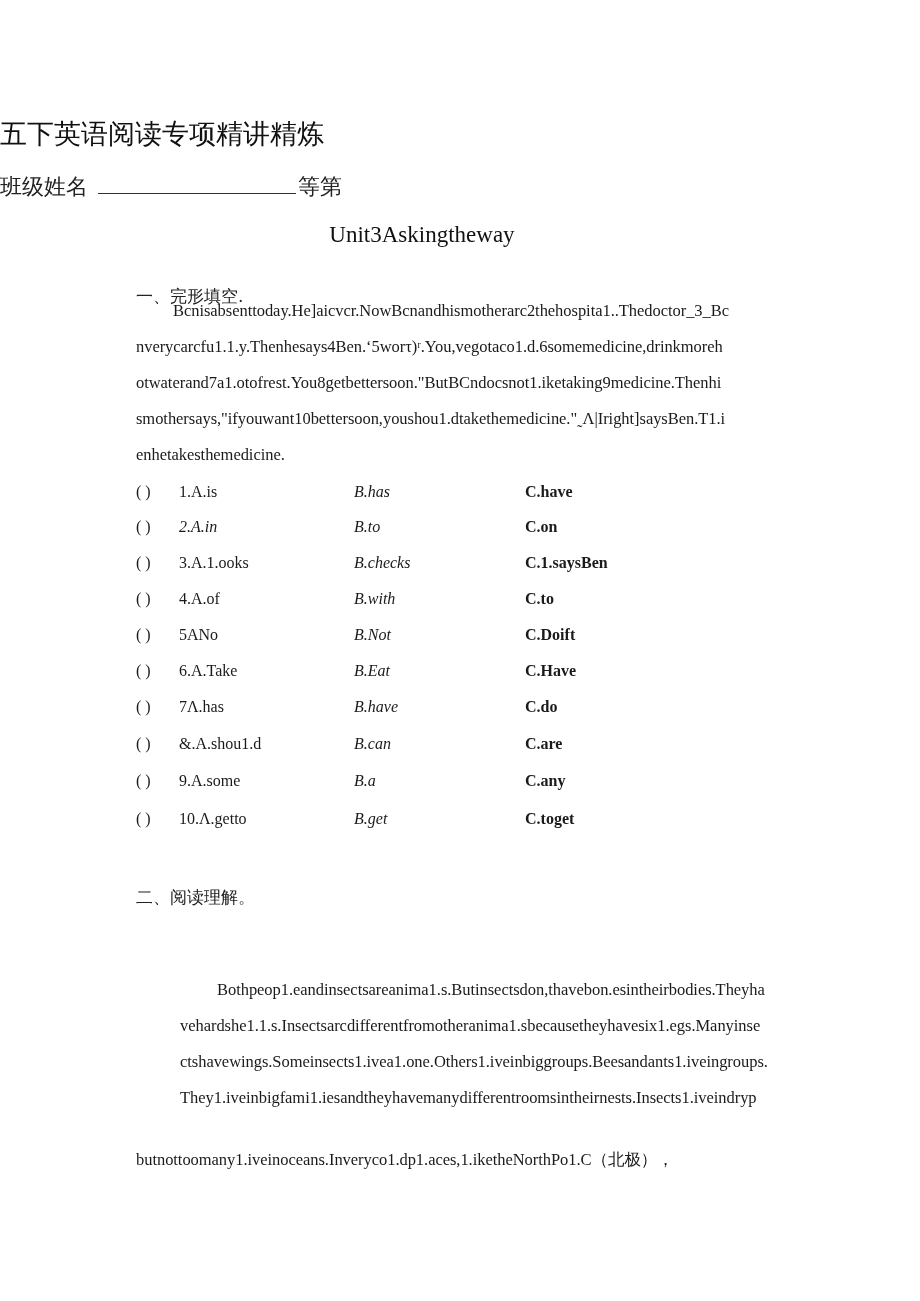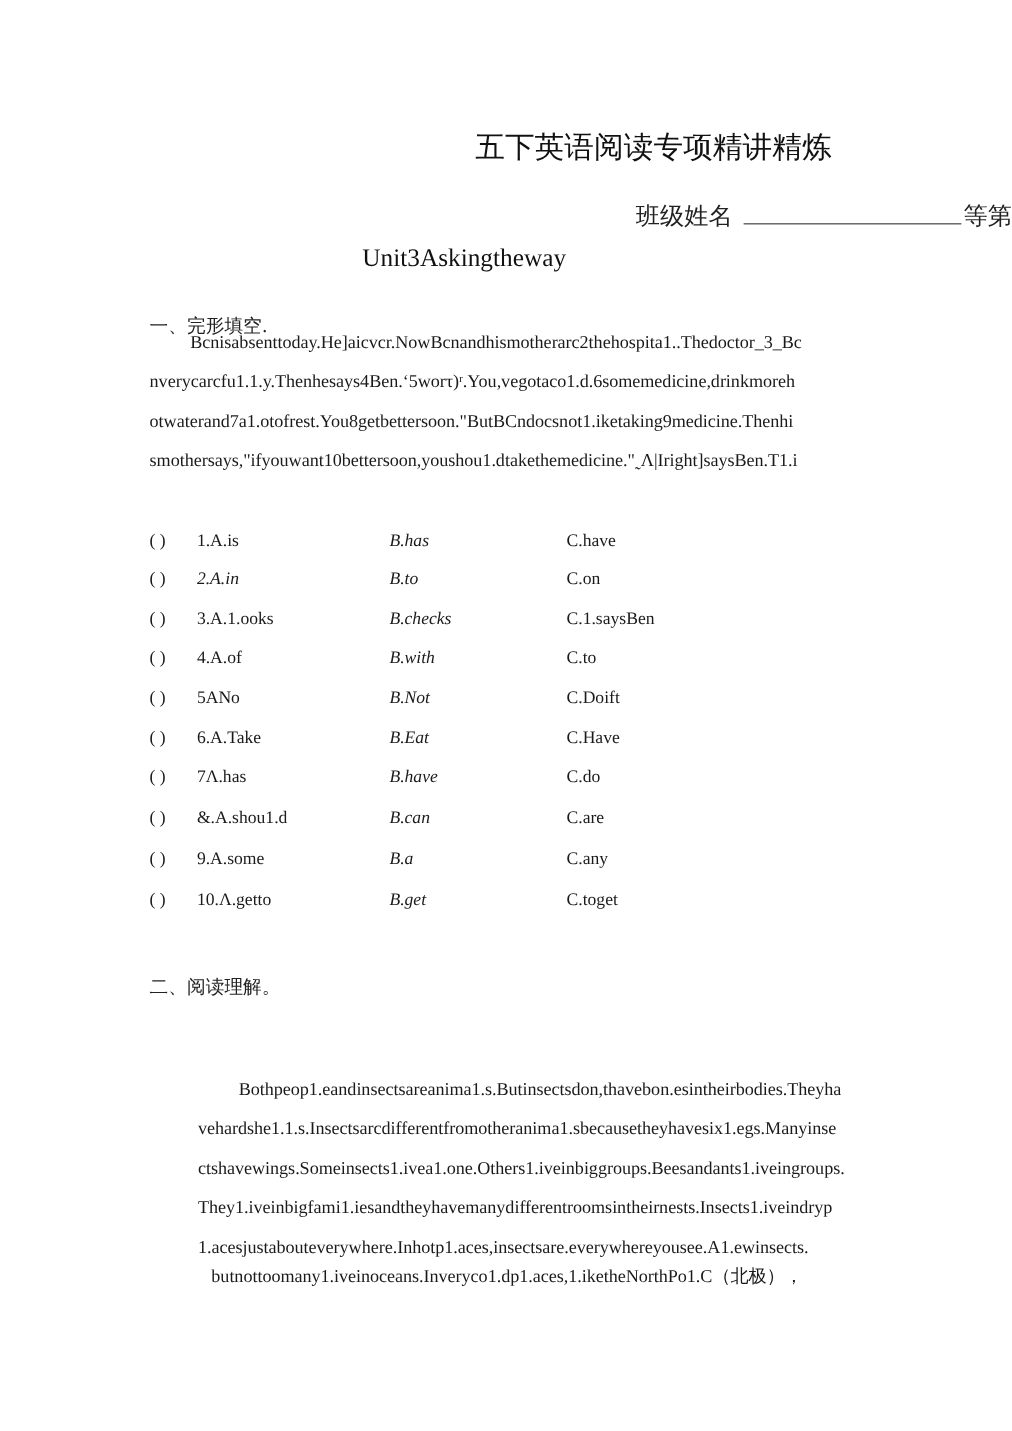--- a/index.html
+++ b/index.html
@@ -1,34 +1,34 @@
 <!DOCTYPE html>
 <html><head>
 <meta charset="utf-8">
 <style>
   html, body { margin: 0; padding: 0; background: #ffffff; }
   body { width: 920px; height: 1301px; position: relative; overflow: hidden; color: #1a1a1a; }
   .page { position: absolute; left: 0; top: 0; width: 920px; height: 1301px; }
-  .title { position: absolute; left: 0; width: 756px; top: 116px; text-align: right;
+  .title { position: absolute; left: 0; width: 756px; top: 116px; text-align: left;
     font-family: "DejaVu Sans", sans-serif; font-size: 27px; letter-spacing: 0px; color: #111; }
-  .nameline { position: absolute; left: 0; width: 920px; top: 172px; text-align: right;
-    font-family: Liberation Sans, sans-serif; font-size: 22px; color: #222; margin-top: 10px; }
+  .nameline { position: absolute; left: 0; width: 920px; top: 172px; text-align: left;
+    font-family: Liberation Sans, sans-serif; font-size: 22px; color: #222; }
   .nameline .blank { display: inline-block; width: 198px; border-bottom: 1px solid #333; height: 20px; margin: 0 2px 0 10px; vertical-align: baseline; }
   .unit { position: absolute; left: 0; width: 844px; top: 222px; text-align: center;
     font-family: "Liberation Serif", serif; font-size: 23px; color: #111; }
   .section { position: absolute; left: 136px; font-family: "DejaVu Serif", serif; font-size: 17px; color: #222; margin-top: 20px; }
   .para { position: absolute; left: 136px; width: 650px; font-family: "Liberation Serif", serif;
     font-size: 16.5px; color: #1a1a1a; white-space: nowrap; }
   .para .line { height: 36px; line-height: 36px; overflow: visible; letter-spacing: -0.05px; }
   .para .line.indent { padding-left: 37px; }
   .q-row { position: absolute; left: 136px; width: 650px; height: 24px; font-family: "Liberation Serif", serif; font-size: 16px; color: #1a1a1a; }
   .q-row .paren { position: absolute; left: 0; top: 0; }
   .q-row .opt-a { position: absolute; left: 43px; top: 0; }
   .q-row .opt-b { position: absolute; left: 218px; top: 0; font-style: italic; }
-  .q-row .opt-c { position: absolute; left: 379px; top: 0; }
+  .q-row .opt-c { position: absolute; left: 389px; top: 0; font-weight: bold; }
 </style>
 </head>
 <body>
 
 <div class="page">
 
   <div class="title">五下英语阅读专项精讲精炼</div>
 
   <div class="nameline">
     <span>班级姓名</span><span class="blank"></span><span>等第</span>
@@ -36,20 +36,21 @@
 
   <div class="unit">Unit3Askingtheway</div>
 
   <div class="section" style="top:265px;">一、完形填空.</div>
 
   <div class="para" style="top:293px;">
     <div class="line indent">Bcnisabsenttoday.He]aicvcr.NowBcnandhismotherarc2thehospita1..Thedoctor_3_Bc</div>
     <div class="line">nverycarcfu1.1.y.Thenhesays4Ben.‘5worτ)ʳ.You,vegotaco1.d.6somemedicine,drinkmoreh</div>
     <div class="line">otwaterand7a1.otofrest.You8getbettersoon."ButBCndocsnot1.iketaking9medicine.Thenhi</div>
     <div class="line">smothersays,"ifyouwant10bettersoon,youshou1.dtakethemedicine."˷Λ|Iright]saysBen.T1.i</div>
+    <div class="line">enhetakesthemedicine.</div>
   </div>
 
   <div class="q-row" style="top:483px;">
     <span class="paren">( )</span>
     <span class="opt-a">1.A.is</span>
     <span class="opt-b">B.has</span>
     <span class="opt-c">C.have</span>
   </div>
   <div class="q-row" style="top:518px;">
     <span class="paren">( )</span>
@@ -106,20 +107,19 @@
     <span class="opt-c">C.toget</span>
   </div>
 
   <div class="section" style="top:866px;">二、阅读理解。</div>
 
   <div class="para" style="top:972px;margin-left:44px;">
     <div class="line indent">Bothpeop1.eandinsectsareanima1.s.Butinsectsdon,thavebon.esintheirbodies.Theyha</div>
     <div class="line">vehardshe1.1.s.Insectsarcdifferentfromotheranima1.sbecausetheyhavesix1.egs.Manyinse</div>
     <div class="line">ctshavewings.Someinsects1.ivea1.one.Others1.iveinbiggroups.Beesandants1.iveingroups.</div>
     <div class="line">They1.iveinbigfami1.iesandtheyhavemanydifferentroomsintheirnests.Insects1.iveindryp</div>
-    <div class="line">1.acesjustabouteverywhere.Inhotp1.aces,insectsare.everywhereyousee.A1.ewinsects.</div>
   </div>
 
-  <div class="para" style="top:1142px;text-align:center;">
+  <div class="para" style="top:1142px;">
     <div class="line">butnottoomany1.iveinoceans.Inveryco1.dp1.aces,1.iketheNorthPo1.C（北极），</div>
   </div>
 
 </div>
 
 </body></html>

